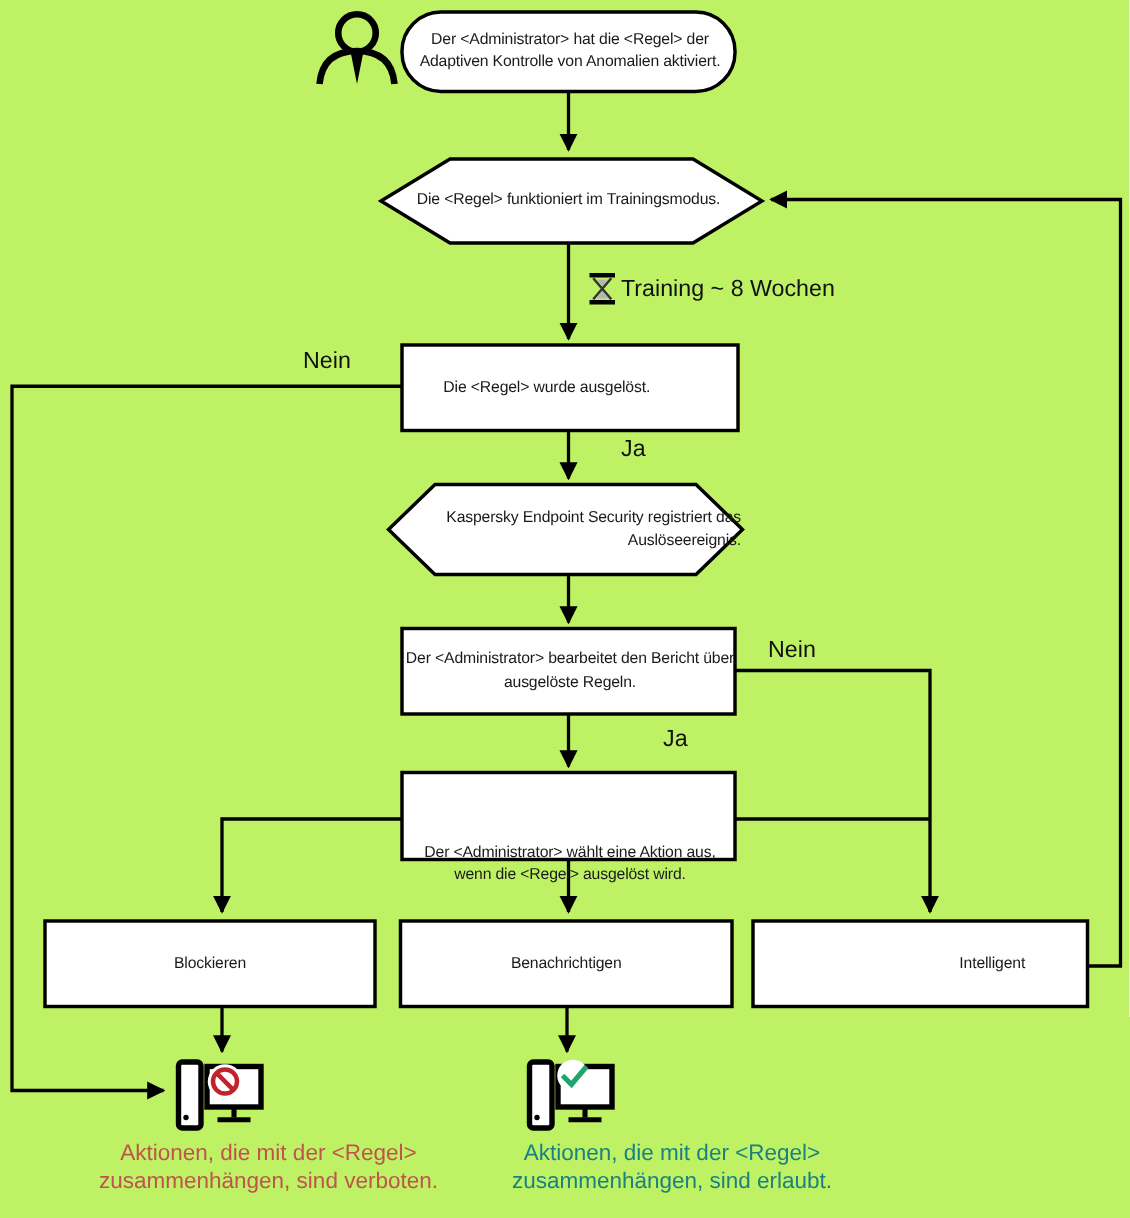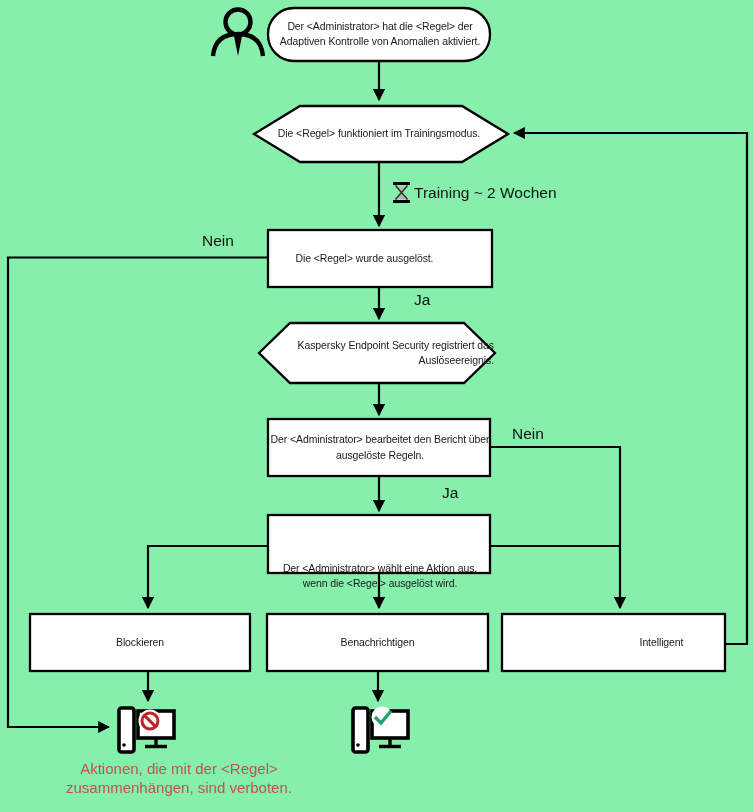--- a/index.html
+++ b/index.html
@@ -1,16 +1,16 @@
 <!DOCTYPE html>
 <html style="--line: #000000; --forbidden-text: #c0534f; --allowed-text: #1a8080; --prohibition-red: #c2232b; --check-green: #23a36e;"><head>
 <meta charset="utf-8">
 <style>
   html,body{margin:0;padding:0;background:#fff;}
-  #canvas{position:relative;width:753px;height:812px;background:#86efac;overflow:hidden;
+  #canvas{position:relative;width:753px;height:812px;background:#bef264;overflow:hidden;
           font-family:"Liberation Sans",sans-serif;}
   svg{position:absolute;left:0;top:0;}
   .shape{fill:#fff;stroke:var(--line,#000);stroke-width:2.3;}
   .line{fill:none;stroke:var(--line,#000);stroke-width:2.2;}
   .person{fill:none;stroke:var(--line,#000);stroke-width:4.4;}
   .icon-stroke{fill:#fff;stroke:var(--line,#000);stroke-width:3.6;}
   .icon-line{fill:none;stroke:var(--line,#000);stroke-width:3.4;}
   .sand{fill:#b5b5b5;}
   .prohib{fill:none;stroke:var(--prohibition-red,#c2232b);stroke-width:3;}
   .check{fill:none;stroke:var(--check-green,#23a36e);stroke-width:3.4;}
@@ -99,20 +99,21 @@
   <div class="node-text" style="left:274px;top:11px;width:212px;height:46px;">Der &lt;Administrator&gt; hat die &lt;Regel&gt; der Adaptiven Kontrolle von Anomalien aktiviert.</div>
   <div class="node-text" style="left:264px;top:108px;width:230px;height:52px;">Die &lt;Regel&gt; funktioniert im Trainingsmodus.</div>
   <div class="node-text" style="left:270px;top:232px;width:189px;height:53px;">Die &lt;Regel&gt; wurde ausgelöst.</div>
   <div class="node-text" style="left:264px;top:325px;width:230px;height:56px;text-align:right;">Kaspersky Endpoint Security registriert das Auslöseereignis.</div>
   <div class="node-text" style="left:270px;top:421px;width:220px;height:53px;">Der &lt;Administrator&gt; bearbeitet den Bericht über ausgelöste Regeln.</div>
   <div class="node-text" style="left:270px;top:517px;width:220px;height:54px;margin-top:32px;">Der &lt;Administrator&gt; wählt eine Aktion aus, wenn die &lt;Regel&gt; ausgelöst wird.</div>
   <div class="node-text" style="left:32px;top:616px;width:216px;height:53px;border-radius:24px;">Blockieren</div>
   <div class="node-text" style="left:269px;top:616px;width:217px;height:53px;">Benachrichtigen</div>
   <div class="node-text" style="left:504px;top:616px;width:219px;height:53px;margin-left:48px;">Intelligent</div>
 
-  <div class="edge-label" style="left:414px;top:184px;">Training ~ 2 Wochen</div>
+  <div class="edge-label" style="left:414px;top:184px;">Training ~ 8 Wochen</div>
   <div class="edge-label" style="left:202px;top:232px;">Nein</div>
   <div class="edge-label" style="left:414px;top:291px;">Ja</div>
   <div class="edge-label" style="left:512px;top:425px;">Nein</div>
   <div class="edge-label" style="left:442px;top:484px;">Ja</div>
 
   <div class="outcome forbidden" style="left:25px;top:760px;">Aktionen, die mit der &lt;Regel&gt; zusammenhängen, sind verboten.</div>
+  <div class="outcome allowed" style="left:328px;top:760px;">Aktionen, die mit der &lt;Regel&gt; zusammenhängen, sind erlaubt.</div>
 </div>
 
 </body></html>

